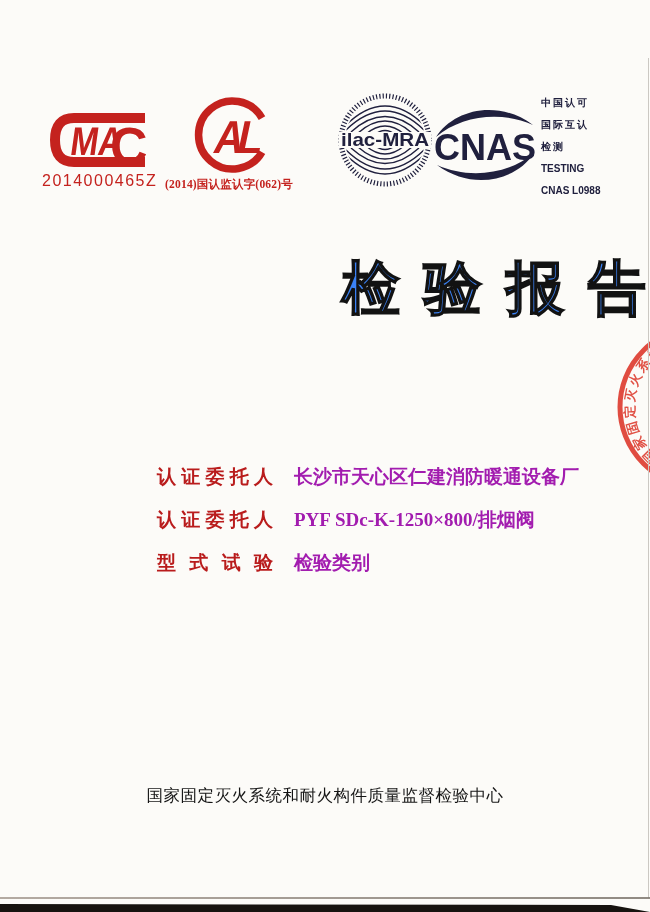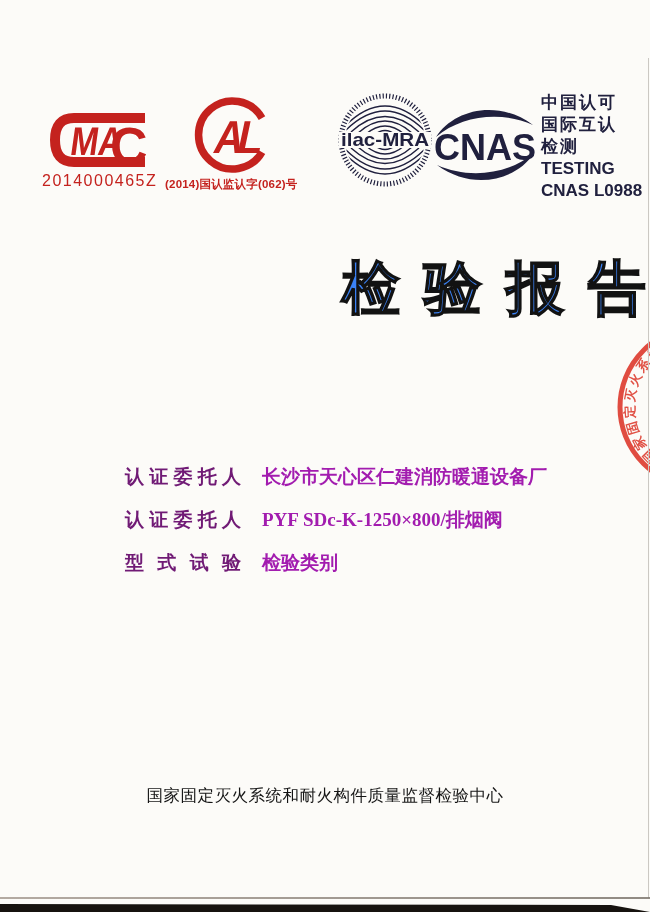--- a/index.html
+++ b/index.html
@@ -6,41 +6,41 @@
   body{width:650px;height:912px;}
   .page{
     position:relative;width:650px;height:912px;overflow:hidden;
     background:#fcfbf8;color:#151515;
     font-family:"Liberation Sans","DejaVu Sans",sans-serif;
   }
   
   .cma-logo{position:absolute;left:44px;top:108px;}
   .cma-no{position:absolute;left:42px;top:172px;color:#c4221e;font-weight:400;font-size:16px;letter-spacing:1.5px;}
   .cal-logo{position:absolute;left:194px;top:96px;}
-  .cal-no{position:absolute;left:165px;top:177px;color:#c4221e;font-weight:700;font-size:11.5px;letter-spacing:.2px;}
+  .cal-no{position:absolute;left:165px;top:177px;color:#c4221e;font-weight:700;font-size:11.5px;letter-spacing:.2px;font-family:Liberation Serif, serif;}
   .ilac-logo{position:absolute;left:337px;top:92px;}
   .cnas-logo{position:absolute;left:432px;top:103px;}
-  .accr{position:absolute;left:541px;top:92px;color:#20203e;font-weight:700;font-size:17px;line-height:22px;}
+  .accr{position:absolute;left:541px;top:92px;color:#20203e;font-weight:700;font-size:10px;line-height:22px;}
   .accr .cn{letter-spacing:2px;}
   
   .title{
     position:absolute;top:250px;left:0;width:100%;text-align:right;
     font-size:58px;font-weight:900;letter-spacing:4px;color:#3b82f6;
     -webkit-text-stroke:1.5px #121212;
   }
   .report-no{
     position:absolute;top:376px;left:0;width:100%;text-align:center;
     font-family:"Liberation Serif","DejaVu Serif",serif;
     font-weight:700;font-size:22px;color:#1a1a1a;
   }
   .fields{position:absolute;left:125px;top:464px;}
   .field-row{display:flex;align-items:baseline;height:22px;margin-bottom:21px;}
   .field-label{
     width:116px;font-weight:700;font-size:19px;
-    text-align:justify;text-align-last:justify;color:#701a75;
+    text-align:justify;text-align-last:justify;color:#b91c1c;margin-left:32px;
   }
   .field-value{
     margin-left:21px;font-weight:700;font-size:19px;white-space:nowrap;
     font-family:"Liberation Serif","DejaVu Serif",serif;color:#a21caf;
   }
   .footer-org{
     position:absolute;top:785px;left:0;width:100%;text-align:center;
     font-size:16.5px;font-weight:400;letter-spacing:.5px;color:#141414;
   }
   

